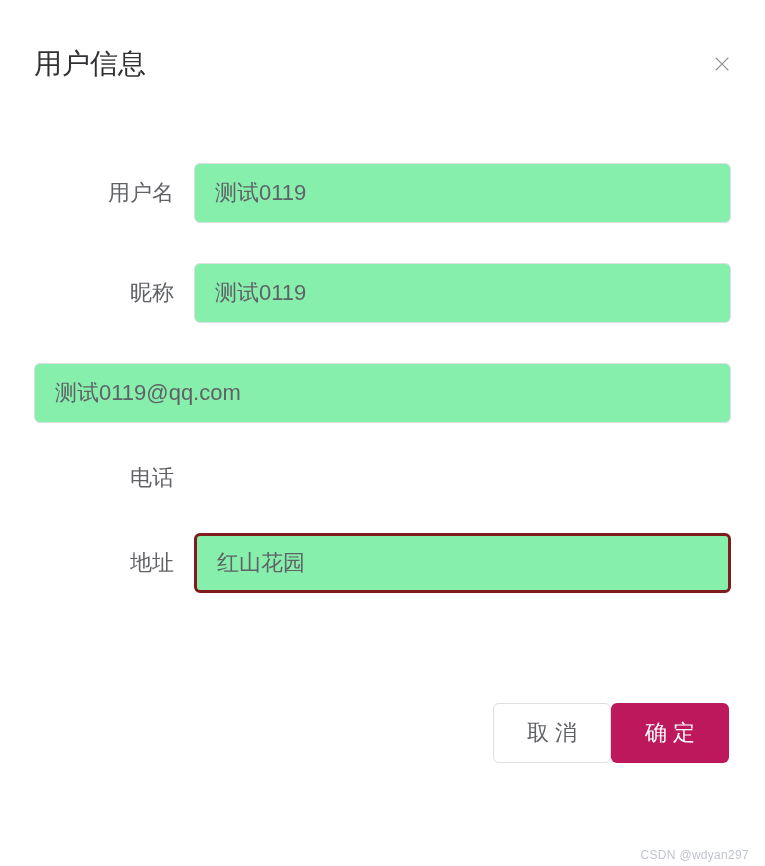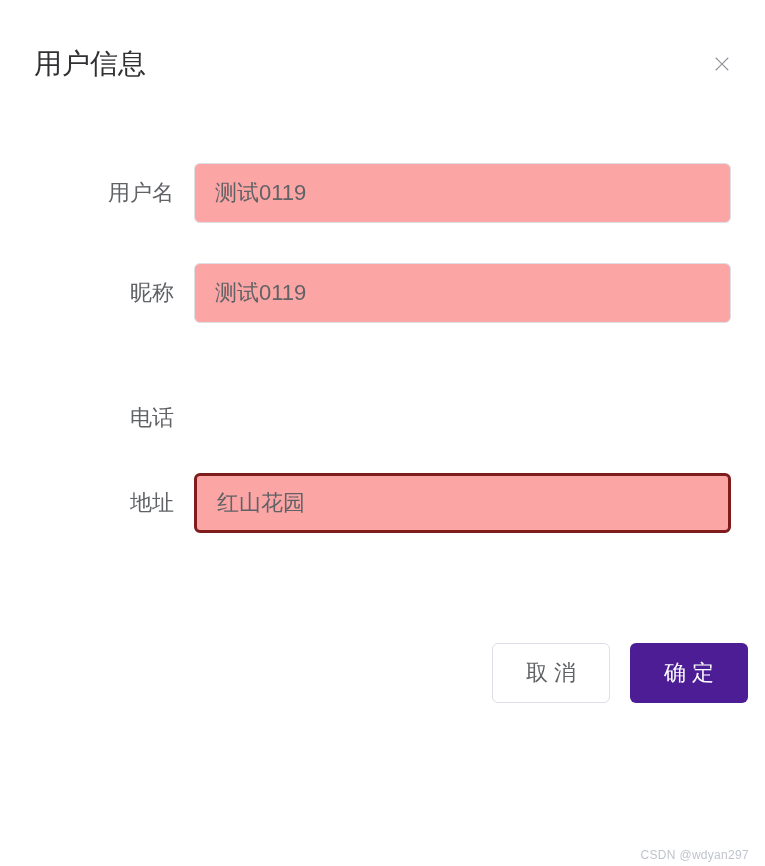--- a/index.html
+++ b/index.html
@@ -61,51 +61,50 @@
     }
     .form-input {
       flex: 1;
       height: 60px;
       border: 1px solid #dcdfe6;
       border-radius: 6px;
       padding: 0 20px;
       font-size: 22px;
       color: #606266;
       outline: none;
-      background: #fca5a5;
+      background: #86efac;
     }
     .form-input.focused {
       border: 3px solid #7f1d1d;
     }
     .dialog-footer {
       display: flex;
       justify-content: flex-end;
-      gap: 20px;
-      padding: 10px 17px 34px 0;
+      padding: 10px 36px 34px 0;
     }
     .btn {
       min-width: 118px;
       height: 60px;
       border-radius: 6px;
       font-size: 22px;
       cursor: pointer;
       border: none;
       display: flex;
       align-items: center;
       justify-content: center;
       letter-spacing: 6px;
       padding-left: 6px;
     }
     .btn-cancel {
       background: #ffffff;
       border: 1px solid #dcdfe6;
       color: #606266;
     }
     .btn-confirm {
-      background: #4c1d95;
+      background: #be185d;
       color: #ffffff;
     }
     .watermark {
       position: absolute;
       right: 16px;
       bottom: 4px;
       font-size: 12px;
       color: #c0c4cc;
       letter-spacing: 0.3px;
     }
@@ -128,20 +127,21 @@
       <div class="form-label">用户名</div>
       <input class="form-input" type="text" value="测试0119" style="">
     </div>
 
     <div class="form-item">
       <div class="form-label">昵称</div>
       <input class="form-input" type="text" value="测试0119" style="">
     </div>
 
     <div class="form-item">
+      <input class="form-input" type="text" value="测试0119@qq.com" style="">
     </div>
 
     <div class="form-item">
       <div class="form-label">电话</div>
     </div>
 
     <div class="form-item">
       <div class="form-label">地址</div>
       <input class="form-input focused" type="text" value="红山花园" style="">
     </div>

